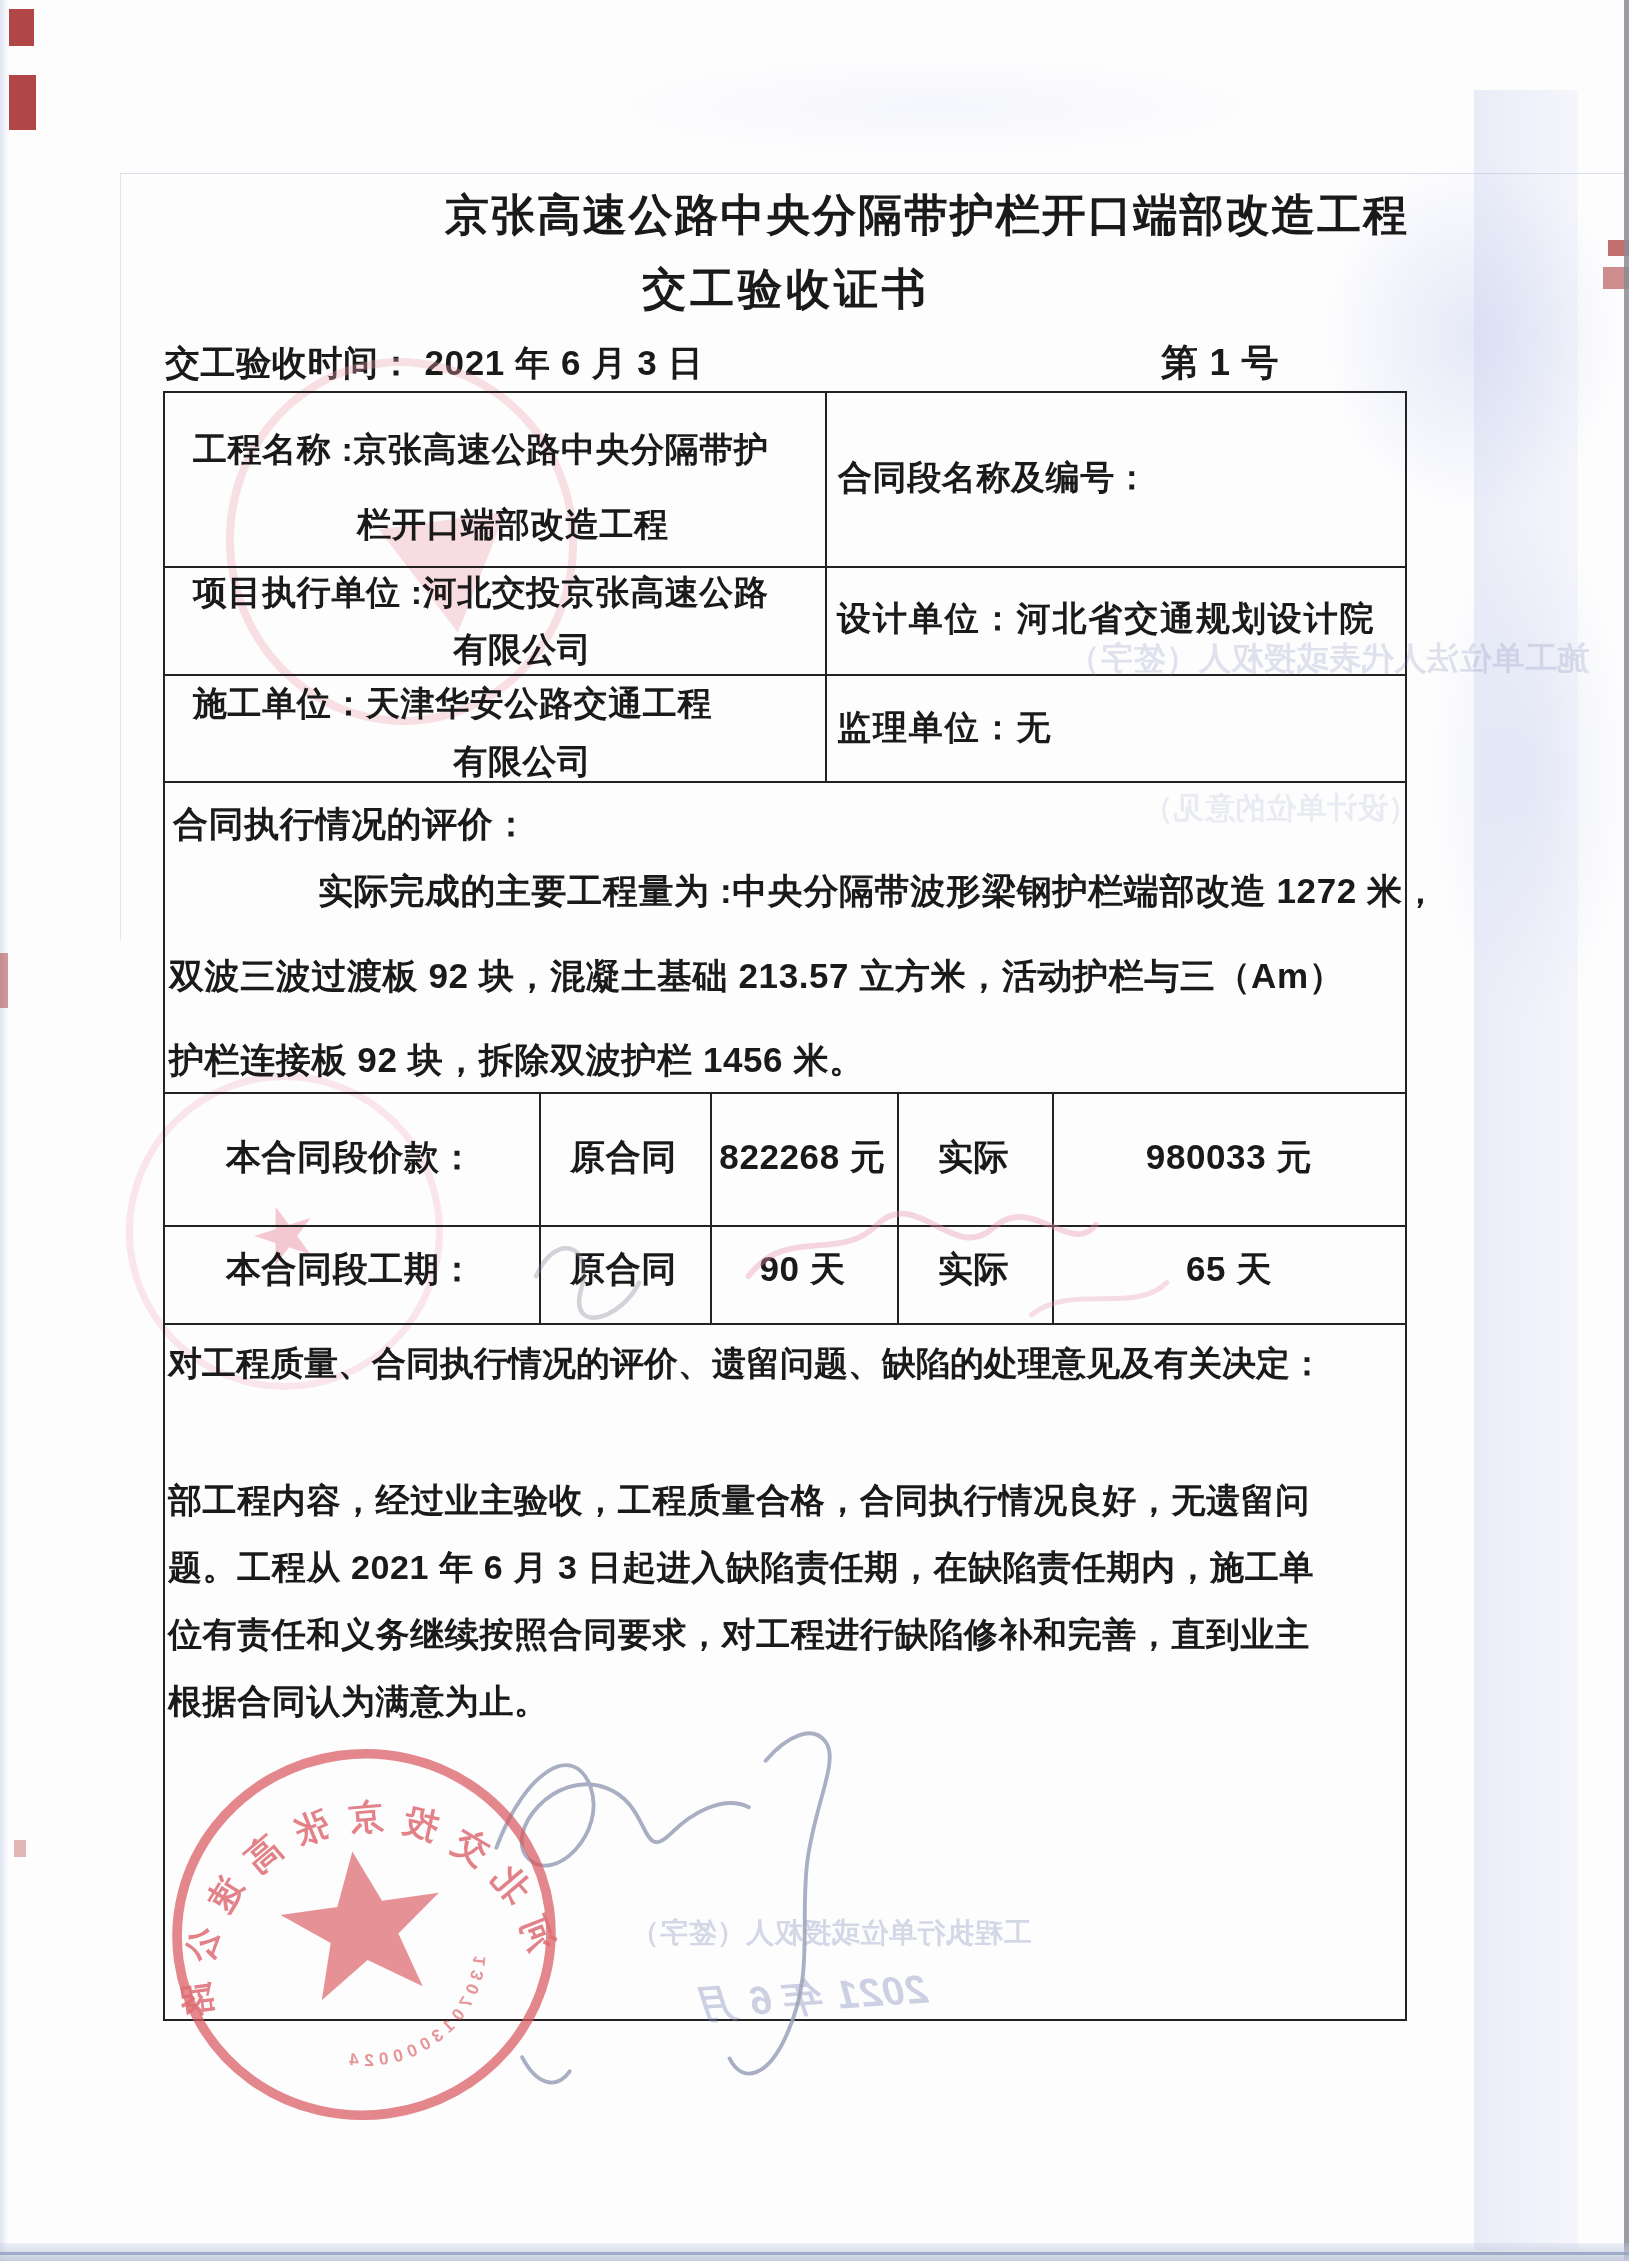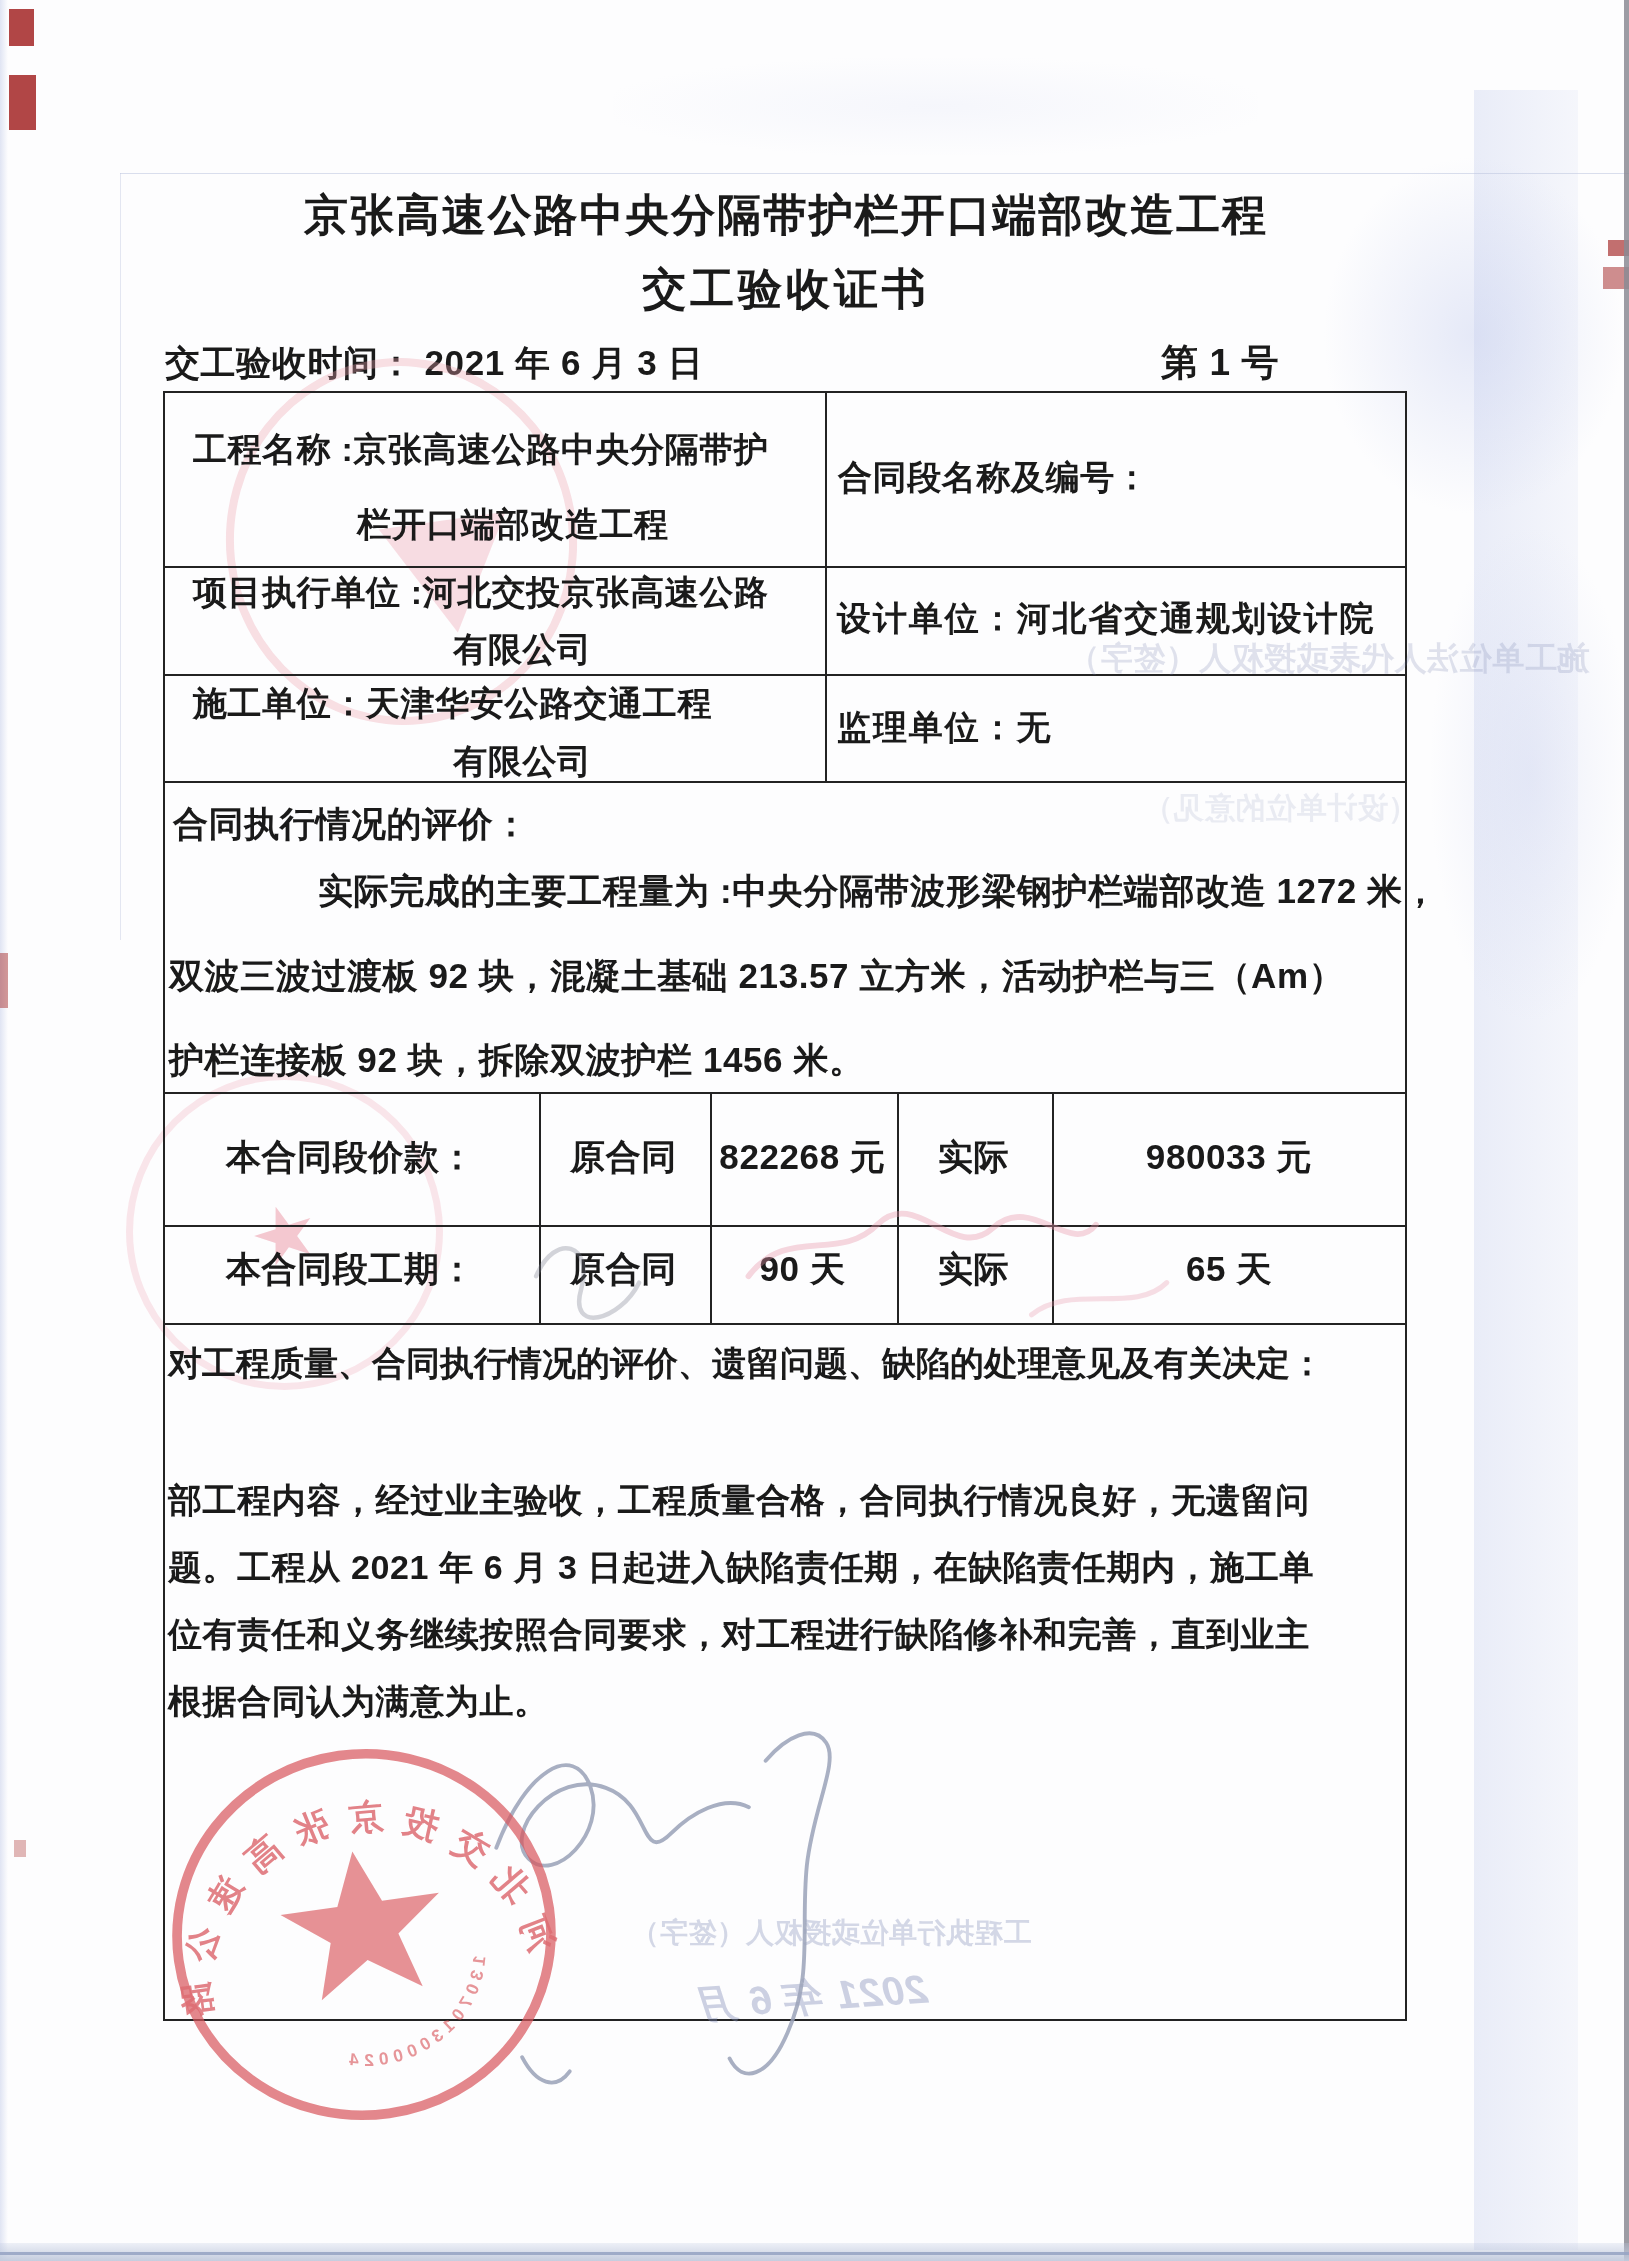--- a/index.html
+++ b/index.html
@@ -24,21 +24,21 @@
   .fold-v{left:120px;top:173px;width:1.3px;height:767px;background:rgba(188,196,222,.40);}
   
   .mark{background:#a83232;}
   .mark-tl1{left:9px;top:9px;width:24.5px;height:37px;opacity:.9;}
   .mark-tl2{left:9px;top:75px;width:27px;height:55px;opacity:.9;}
   .mark-r1{left:1608px;top:240px;width:22px;height:15.5px;opacity:.7;}
   .mark-r2{left:1603px;top:267px;width:27px;height:22px;opacity:.55;}
   .mark-l1{left:0;top:953px;width:7.7px;height:55px;opacity:.5;}
   .mark-l2{left:14px;top:1840px;width:11.6px;height:17px;opacity:.35;}
   
-  .title1{left:163px;top:186px;width:1246px;text-align:center;font-size:44px;font-weight:700;letter-spacing:1.9px;}
+  .title1{left:163px;top:186px;width:1246px;text-align:right;font-size:44px;font-weight:700;letter-spacing:1.9px;}
   .title2{left:163px;top:260px;width:1246px;text-align:center;font-size:44px;font-weight:700;letter-spacing:3.9px;}
   .meta-left{left:165px;top:340px;font-size:35px;}
   .meta-right{left:1161px;top:338px;width:246px;text-align:left;font-size:37px;}
   
   .tbl{left:163px;top:391px;width:1244px;height:1630px;border:2.6px solid #232323;box-sizing:border-box;}
   .hline{position:absolute;left:0;right:0;height:1.9px;background:#232323;}
   .vline{position:absolute;width:1.9px;background:#232323;}
   .hl1{top:173px;} .hl2{top:281px;} .hl3{top:388px;}
   .hl4{top:699px;} .hl5{top:832px;} .hl6{top:930px;}
   .vl-main{left:660px;top:0;height:388px;}

